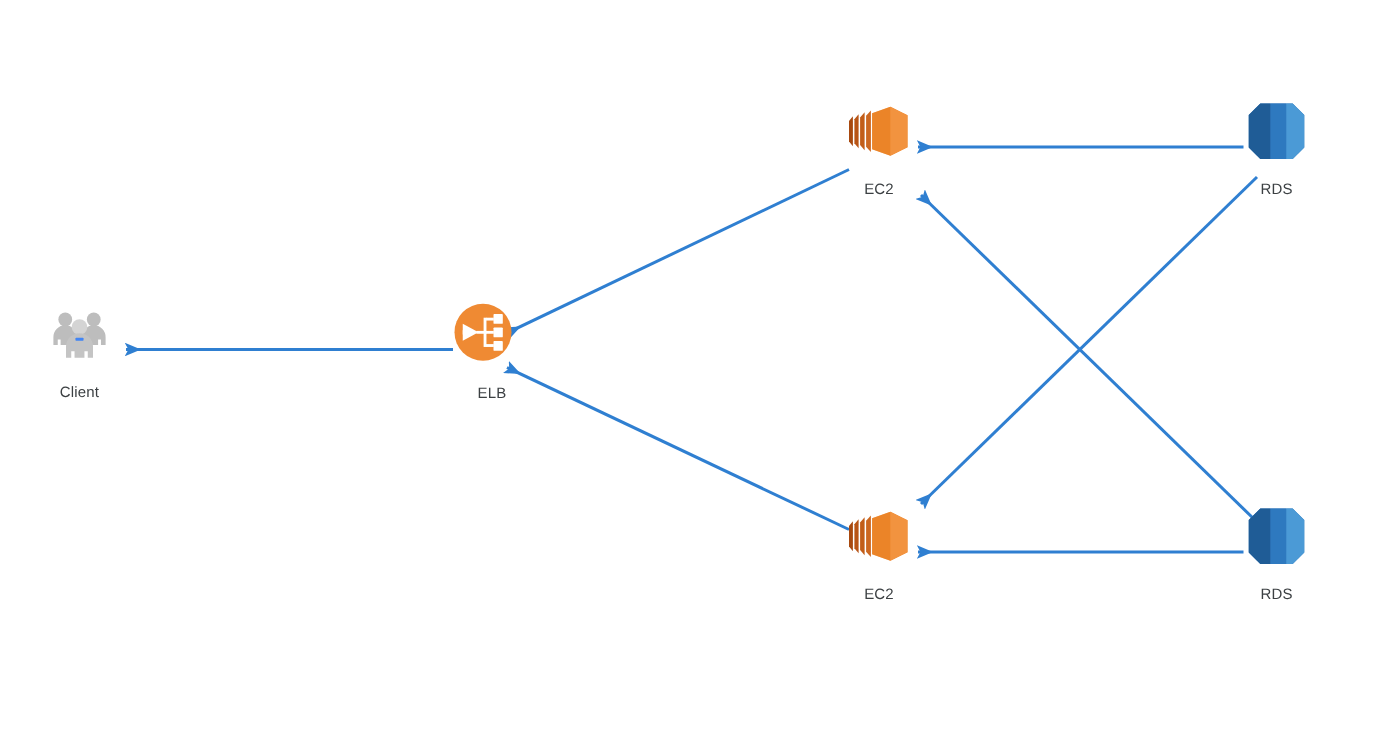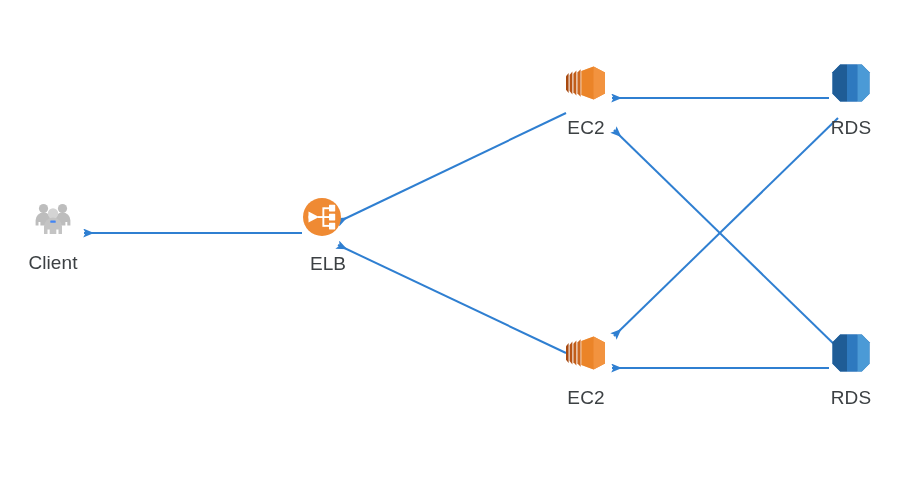--- a/index.html
+++ b/index.html
@@ -35,21 +35,21 @@
   }
   .node-icon {
     width: 48px;
     height: 48px;
     position: relative;
     display: block;
   }
   .node-label {
     margin-top: 11px;
     font-family: "Liberation Sans", sans-serif;
-    font-size: 19px;
+    font-size: 10px;
     line-height: 1;
     color: #3c4043;
     white-space: nowrap;
     letter-spacing: 0.1px;
   }
   .node-label.lbl-offset {
     margin-top: 13px;
     margin-left: 12px;
   }
 </style>

